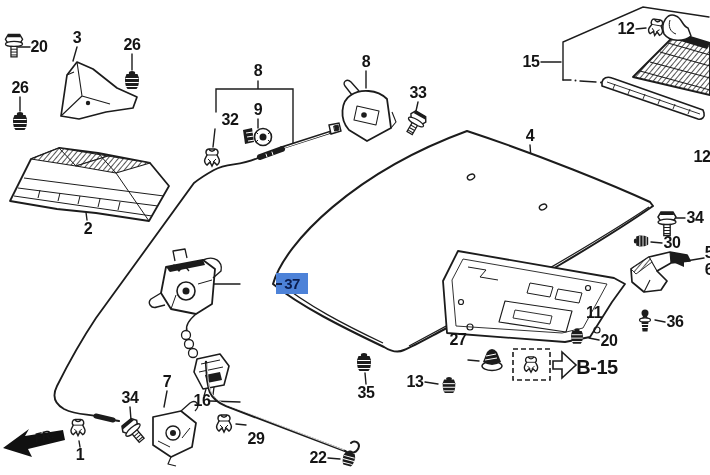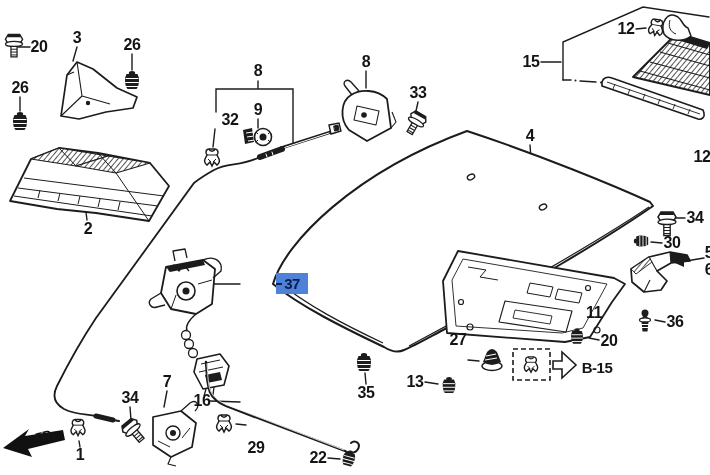--- a/index.html
+++ b/index.html
@@ -2,21 +2,21 @@
 <html><head>
 <meta charset="utf-8">
 <style>
   html,body{margin:0;padding:0;background:#fff;}
   #stage{position:relative;width:710px;height:475px;background:#fff;overflow:hidden;
          font-family:"Liberation Sans",sans-serif;}
   #art{position:absolute;left:0;top:0;}
   .lbl{position:absolute;transform:translate(-50%,-50%);
        font:700 16px "Liberation Sans",sans-serif;color:#141414;
        letter-spacing:-0.5px;white-space:nowrap;z-index:5;}
-  .lbl.ref{font-size:15px;}
+  .lbl.ref{font-size:20px;}
   .lbl.fr{font-size:13px;font-style:italic;
           transform:translate(-50%,-50%) rotate(-14deg);z-index:6;}
   #hl37{position:absolute;left:240px;top:273px;width:32px;height:21px;
         background:#4d82d8;display:flex;align-items:center;justify-content:center;
         z-index:4;margin-left:36px;}
   #hl37 .num{font:700 15px "Liberation Sans",sans-serif;color:#0a1c4e;
              letter-spacing:-0.5px;}
   #hl37 .dash{position:absolute;left:0;top:10px;width:6px;height:2px;background:#10224d;}
 </style>
 </head>
@@ -304,19 +304,19 @@
 <div class="lbl" style="left:709px;top:270px">6</div>
 <div class="lbl" style="left:594px;top:313px">11</div>
 <div class="lbl" style="left:675px;top:322px">36</div>
 <div class="lbl" style="left:609px;top:341px">20</div>
 <div class="lbl" style="left:458px;top:340px">27</div>
 <div class="lbl ref" style="left:597px;top:367px">B-15</div>
 <div class="lbl" style="left:415px;top:382px">13</div>
 <div class="lbl" style="left:366px;top:393px">35</div>
 <div class="lbl" style="left:167px;top:382px">7</div>
 <div class="lbl" style="left:202px;top:401px">16</div>
-<div class="lbl" style="left:256px;top:448px">29</div>
+<div class="lbl" style="left:256px;top:439px">29</div>
 <div class="lbl" style="left:318px;top:458px">22</div>
 <div class="lbl" style="left:130px;top:398px">34</div>
 <div class="lbl" style="left:80px;top:455px">1</div>
 <div class="lbl fr" style="left:44px;top:436px">FR.</div>
 
 </div>
 
 </body></html>

